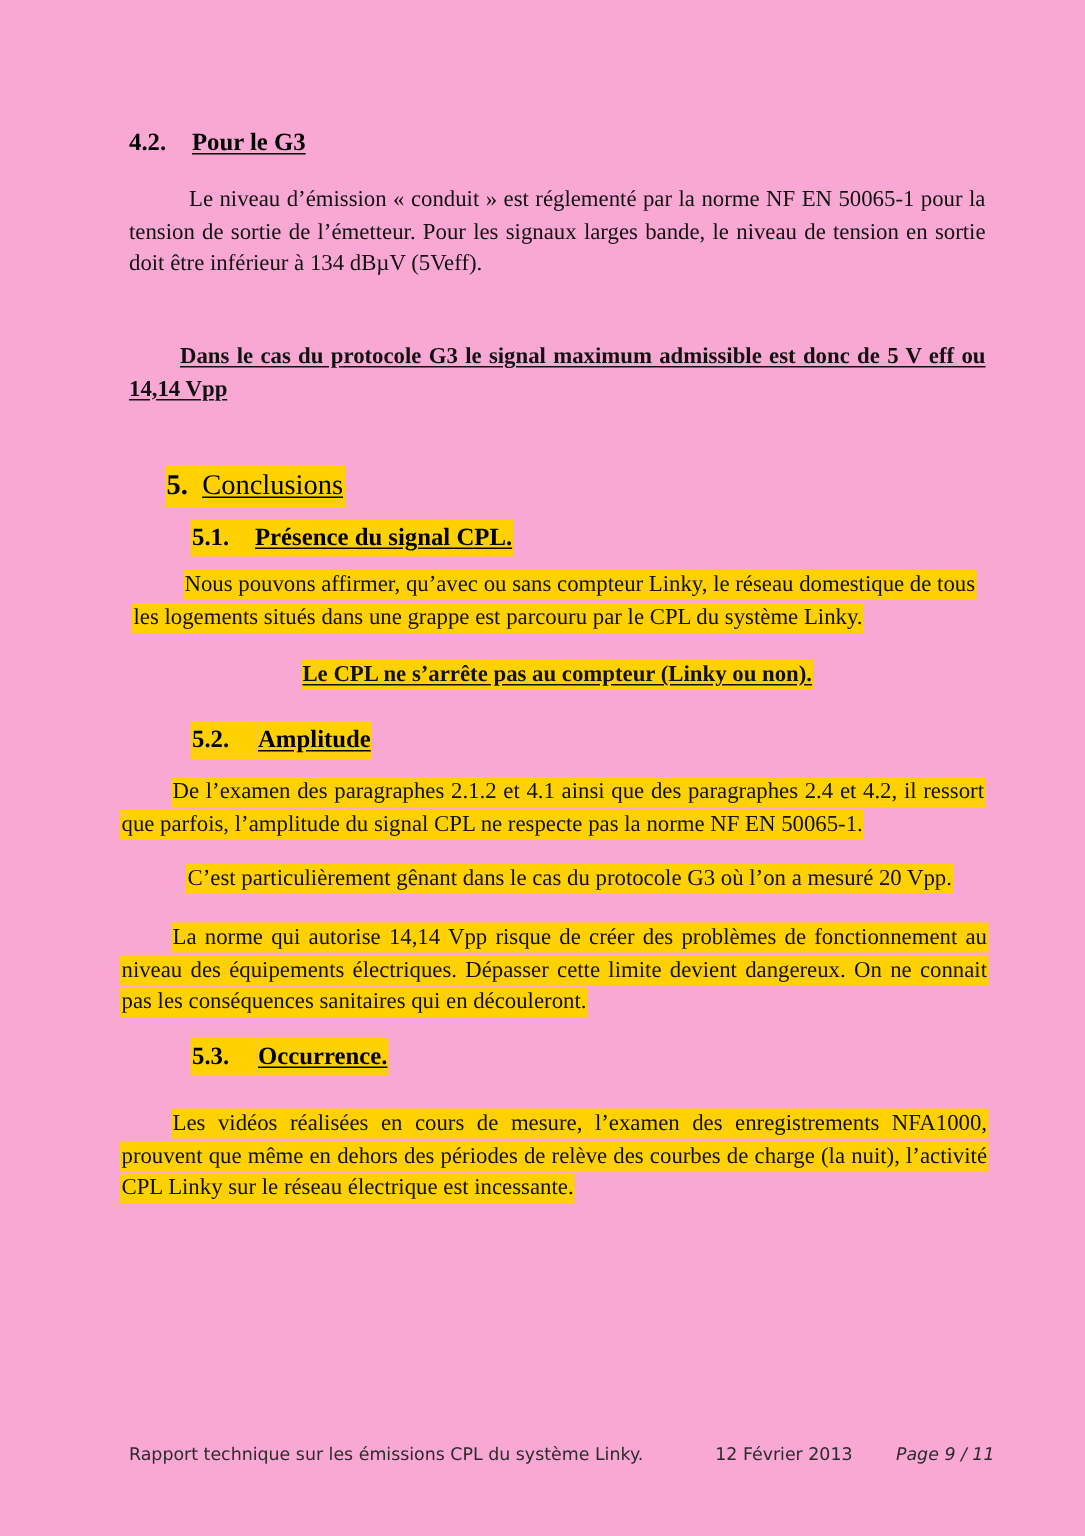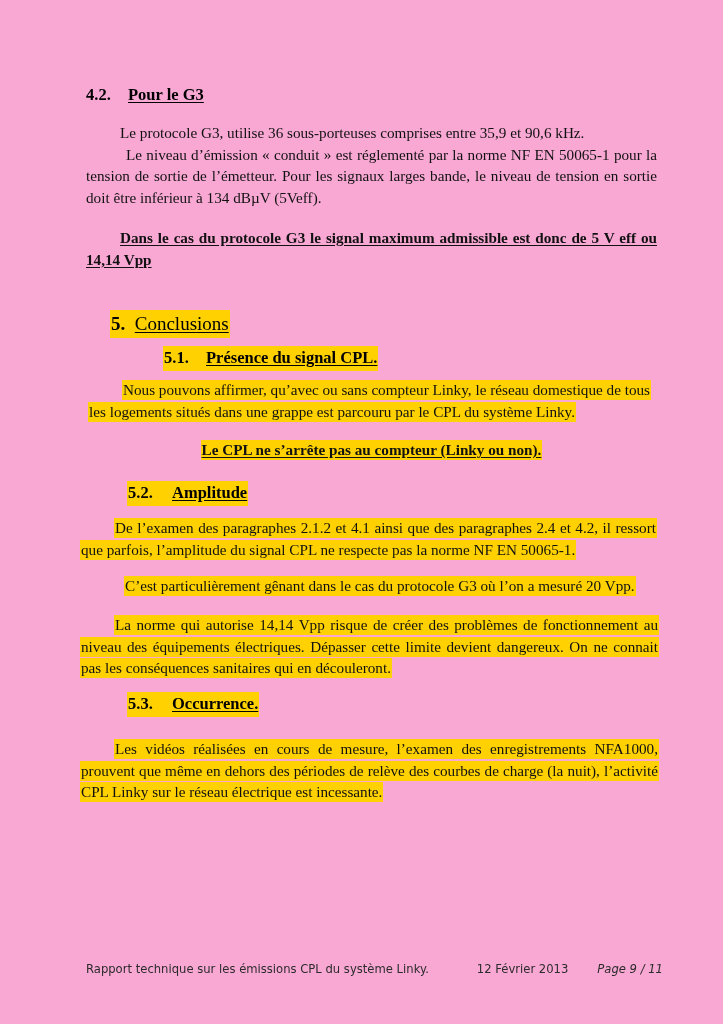--- a/index.html
+++ b/index.html
@@ -115,21 +115,21 @@
   }
   .footer .f-left   { flex: 0 0 auto; }
   .footer .f-mid    { flex: 0 0 auto; margin-left: 48px; }
   .footer .f-right  { margin-left: auto; font-style: italic; }
 
   
   .at-4-2      { top: 84px; }
   .at-g3-body  { top: 122px; }
   .at-g3-bold  { top: 227px; }
   .at-concl    { top: 310px; }
-  .at-5-1      { top: 346px; margin-left: 36px; }
+  .at-5-1      { top: 346px; }
   .at-5-1-p    { top: 379px; }
   .at-cpl-line { top: 439px; }
   .at-5-2      { top: 481px; }
   .at-5-2-p1   { top: 517px; }
   .at-5-2-p2   { top: 575px; }
   .at-5-2-p3   { top: 614px; }
   .at-5-3      { top: 692px; }
   .at-5-3-p    { top: 738px; }
 </style>
 </head>
@@ -138,21 +138,20 @@
 <div class="page">
 
   <div class="content at-4-2">
     <div class="h2">
       <span class="num">4.2.</span>
         <span class="ttl">Pour le G3</span>
     </div>
   </div>
 
   <div class="content at-g3-body">
-    <p class="para indent">Le protocole G3, utilise 36 sous-porteuses comprises entre 35,9 et 90,6 kHz.</p>
     <p class="para indent-small">Le niveau d’émission « conduit » est réglementé par la norme NF EN 50065-1 pour la tension de sortie de l’émetteur. Pour les signaux larges bande, le niveau de tension en sortie doit être inférieur à 134 dBµV (5Veff).</p>
   </div>
 
   <div class="content at-g3-bold">
     <p class="para indent"><span class="bold-under">Dans le cas du protocole G3 le signal maximum admissible est donc de 5 V eff ou 14,14 Vpp</span></p>
   </div>
 
   <div class="content at-concl" style="left:110px;">
     <div class="h1 hl"><span class="num">5.</span>&nbsp;&nbsp;<span class="ttl">Conclusions</span></div>
   </div>

